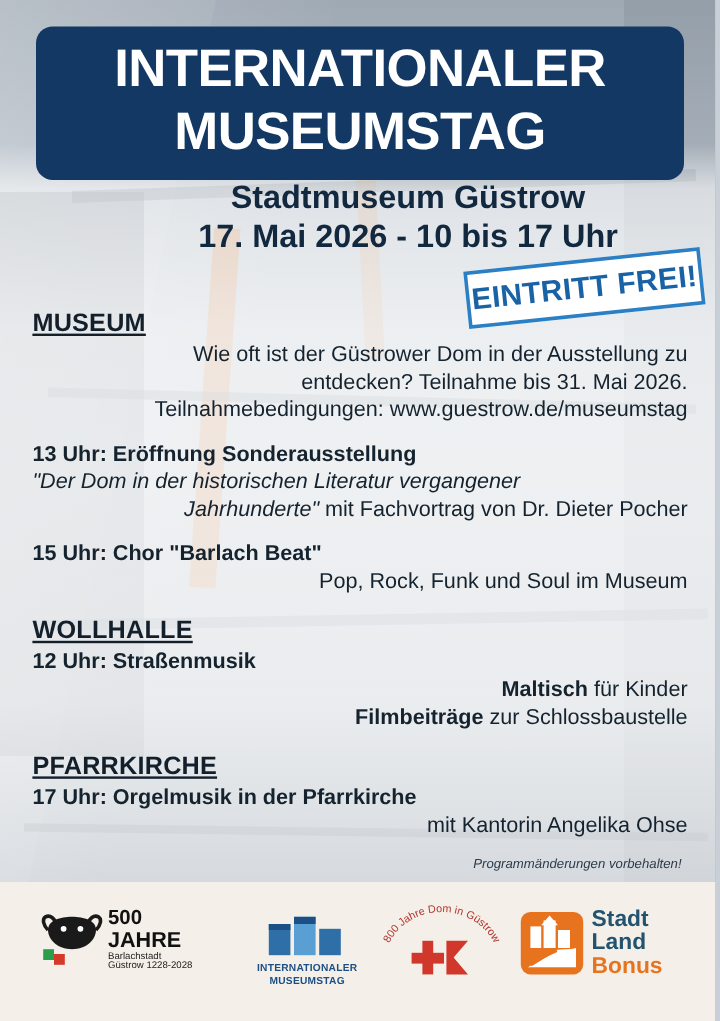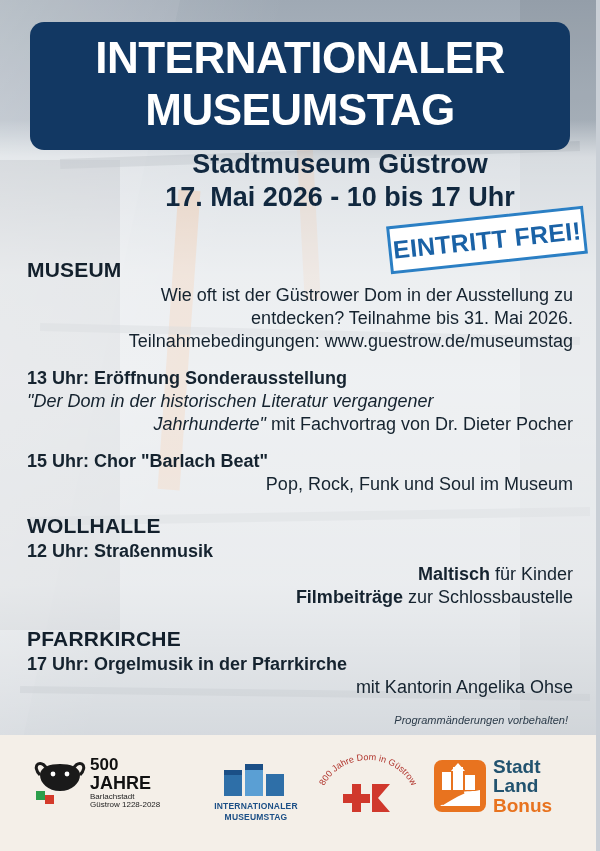--- a/index.html
+++ b/index.html
@@ -125,20 +125,21 @@
     top: 258px;
     width: 546px;
     color: #15232f;
   }
   .sec-head {
     font-size: 21px;
     font-weight: bold;
     letter-spacing: 0.2px;
     margin: 0 0 2px 0;
     color: #13202c;
+    text-decoration: underline;
   }
   .bold-line {
     font-size: 18px;
     font-weight: bold;
     line-height: 23px;
     margin: 0;
   }
   .norm-line {
     font-size: 18px;
     line-height: 23px;

